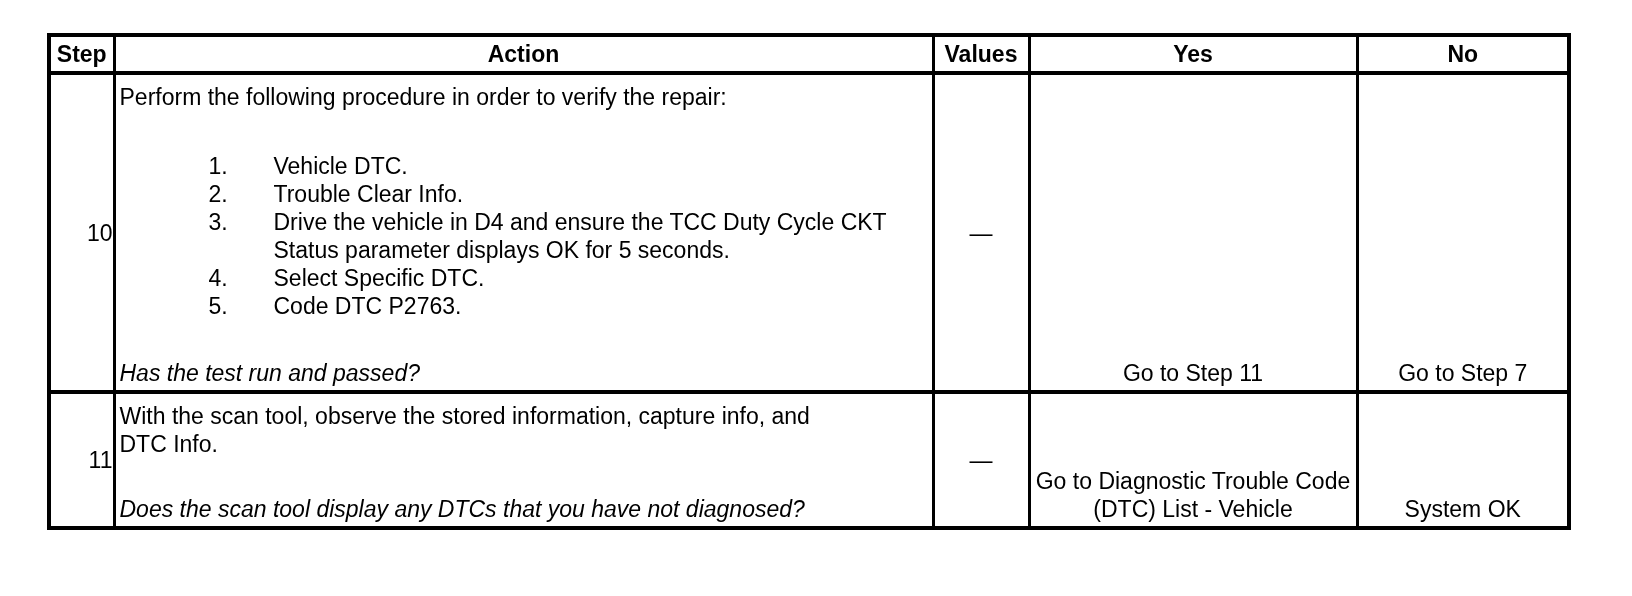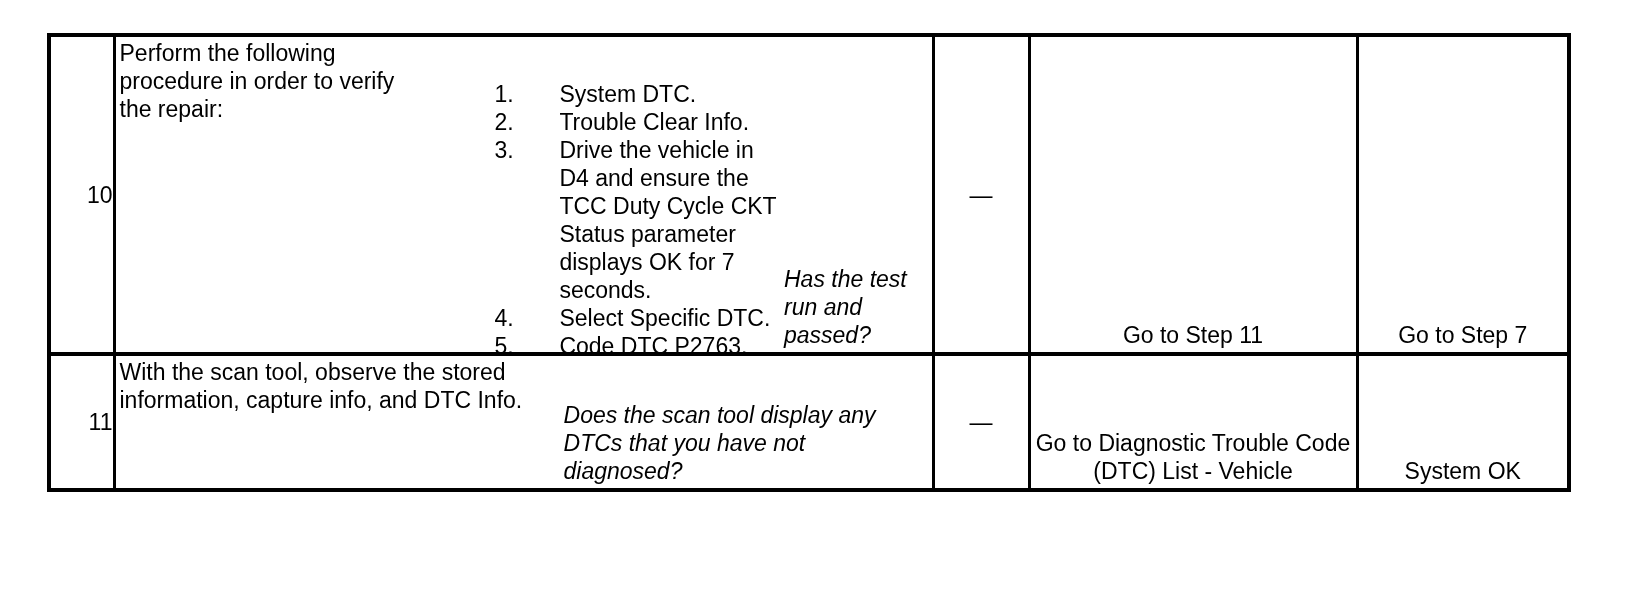--- a/index.html
+++ b/index.html
@@ -60,22 +60,22 @@
     text-align: center;
     vertical-align: middle;
   }
   td.yes-cell, td.no-cell {
     text-align: center;
     vertical-align: bottom;
     padding: 0 4px 3px 4px;
   }
   .action-flex {
     display: flex;
-    flex-direction: row;
-    padding: 2px 6px 3px 4px;
+    flex-direction: column;
+    padding: 8px 6px 3px 4px;
     width: 100%;
   }
   .action-flex.tall { height: 315px; }
   .action-flex.short { height: 132px; gap: 24px; }
   .num-list { margin-top: 41px; }
   .list-item { display: flex; align-items: flex-start; }
   .li-num {
     flex: 0 0 65px;
     margin-left: 89px;
     text-align: left;
@@ -92,38 +92,45 @@
     <colgroup>
       <col style="width:65px">
       <col style="width:819px">
       <col style="width:96px">
       <col style="width:328px">
       <col style="width:212px">
     </colgroup>
 
     <tbody>
 
+    <tr class="header-row">
+      <th>Step</th>
+      <th>Action</th>
+      <th>Values</th>
+      <th>Yes</th>
+      <th>No</th>
+    </tr>
 
     <tr class="body-row">
       <td class="step-cell">10</td>
       <td class="action-cell">
         <div class="action-flex tall">
           <div class="intro">Perform the following procedure in order to verify the repair:</div>
           <div class="num-list">
             <div class="list-item">
               <span class="li-num">1.</span>
-              <span class="li-text">System DTC.</span>
+              <span class="li-text">Vehicle DTC.</span>
             </div>
             <div class="list-item">
               <span class="li-num">2.</span>
               <span class="li-text">Trouble Clear Info.</span>
             </div>
             <div class="list-item">
               <span class="li-num">3.</span>
-              <span class="li-text">Drive the vehicle in D4 and ensure the TCC Duty Cycle CKT Status parameter displays OK for 7 seconds.</span>
+              <span class="li-text">Drive the vehicle in D4 and ensure the TCC Duty Cycle CKT Status parameter displays OK for 5 seconds.</span>
             </div>
             <div class="list-item">
               <span class="li-num">4.</span>
               <span class="li-text">Select Specific DTC.</span>
             </div>
             <div class="list-item">
               <span class="li-num">5.</span>
               <span class="li-text">Code DTC P2763.</span>
             </div>
           </div>

